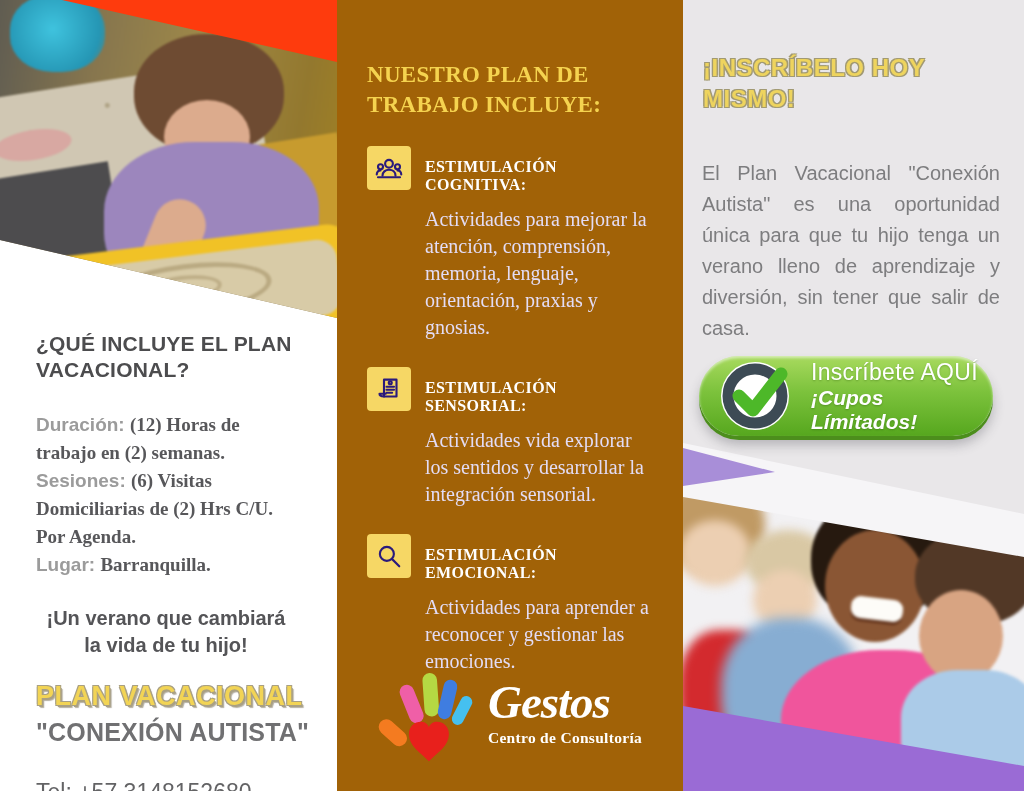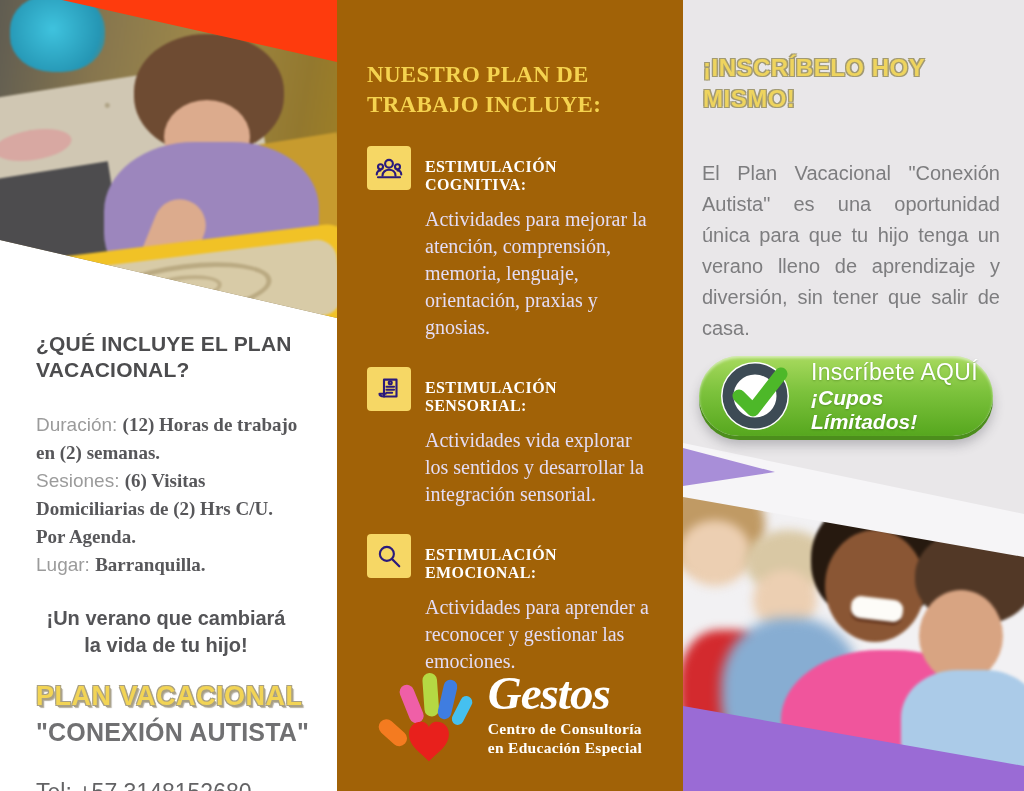--- a/index.html
+++ b/index.html
@@ -32,21 +32,21 @@
   .pl-sand { position:absolute; left:72px; top:262px; width:276px; height:76px; background:#d8cba7; border-radius:20px; transform:rotate(-7deg); }
   .pl-swirl1 { position:absolute; left:110px; top:272px; width:170px; height:52px; border:5px solid rgba(170,152,110,.65); border-radius:50%; transform:rotate(-7deg); }
   .pl-swirl2 { position:absolute; left:150px; top:284px; width:80px; height:26px; border:4px solid rgba(170,152,110,.55); border-radius:50%; transform:rotate(-7deg); }
   .orange-band { position:absolute; top:0; left:0; width:337px; height:65px;
     clip-path:polygon(62px 0,337px 0,337px 62px); background:#fe3b0d; }
 
   .left-content { position:absolute; left:36px; top:316px; width:292px; color:#4c4c4e; }
   .lc-heading { font-size:21px; line-height:26px; font-weight:bold; color:#4c4c4e; letter-spacing:.2px;margin-top:15px; }
   .lc-details { margin-top:28px; font-size:19px; line-height:28px; width:268px; }
   .lc-details .item { display:block; }
-  .lbl { color:#9b9b9b; font-weight:normal; }
+  .lbl { color:#9b9b9b; font-weight:bold; }
   .val { color:#57575a; font-weight:bold;font-family:Liberation Serif, serif; }
   .lc-tagline { margin-top:26px; font-size:20px; line-height:27px; font-weight:bold; color:#545457; width:260px;text-align:center; }
   .lc-plan { margin-top:22px; font-size:27px; font-weight:800; letter-spacing:.5px; color:#f2d455;
     text-shadow:-1px -1px 0 #a9a083, 1px -1px 0 #a9a083, -1px 1px 0 #a9a083, 1.5px 1.5px 0 #a9a083, 2.5px 2.5px 1px rgba(120,112,90,.55); }
   .lc-conexion { margin-top:6px; font-size:25px; font-weight:bold; color:#707072; letter-spacing:.2px; }
   .lc-tel { margin-top:32px; font-size:23px; color:#636365; }
   .lc-tel a, .lc-web a { color:#636365; text-decoration:underline; text-underline-offset:5px; text-decoration-thickness:2px; }
   .lc-web { margin-top:9px; font-size:23px; }
 
   
@@ -211,21 +211,20 @@
         <rect x="29" y="28" width="16" height="44" rx="8" fill="#ef5fa7" transform="rotate(-22 37 50)"></rect>
         <rect x="50" y="16" width="16" height="48" rx="8" fill="#b5d943" transform="rotate(-4 58 40)"></rect>
         <rect x="69" y="23" width="15" height="44" rx="7.5" fill="#3f7de0" transform="rotate(13 76 45)"></rect>
         <rect x="86" y="40" width="13" height="34" rx="6.5" fill="#45c0f0" transform="rotate(27 92 57)"></rect>
         <path d="M56 113 C46 103 34 96 34 83 c0-8.5 6.5-13.5 13-13.5 4.2 0 7.8 2.2 9 6.2 1.2-4 4.8-6.2 9-6.2 6.5 0 13 5 13 13.5 0 13-12 20-22 30z" fill="#e8201c"></path>
       </svg>
       <div class="logo-text">
         <div class="logo-name">Gestos</div>
         <div class="logo-tag">
           <div>Centro de Consultoría</div>
-          <div>en Educación Especial</div>
         </div>
       </div>
     </div>
   </section>
 
   <section class="col-right">
     <h1 class="rc-heading">¡INSCRÍBELO HOY MISMO!</h1>
     <p class="rc-para">El Plan Vacacional "Conexión Autista" es una oportunidad única para que tu hijo tenga un verano lleno de aprendizaje y diversión, sin tener que salir de casa.</p>
 
     <div class="white-wedge"></div>

